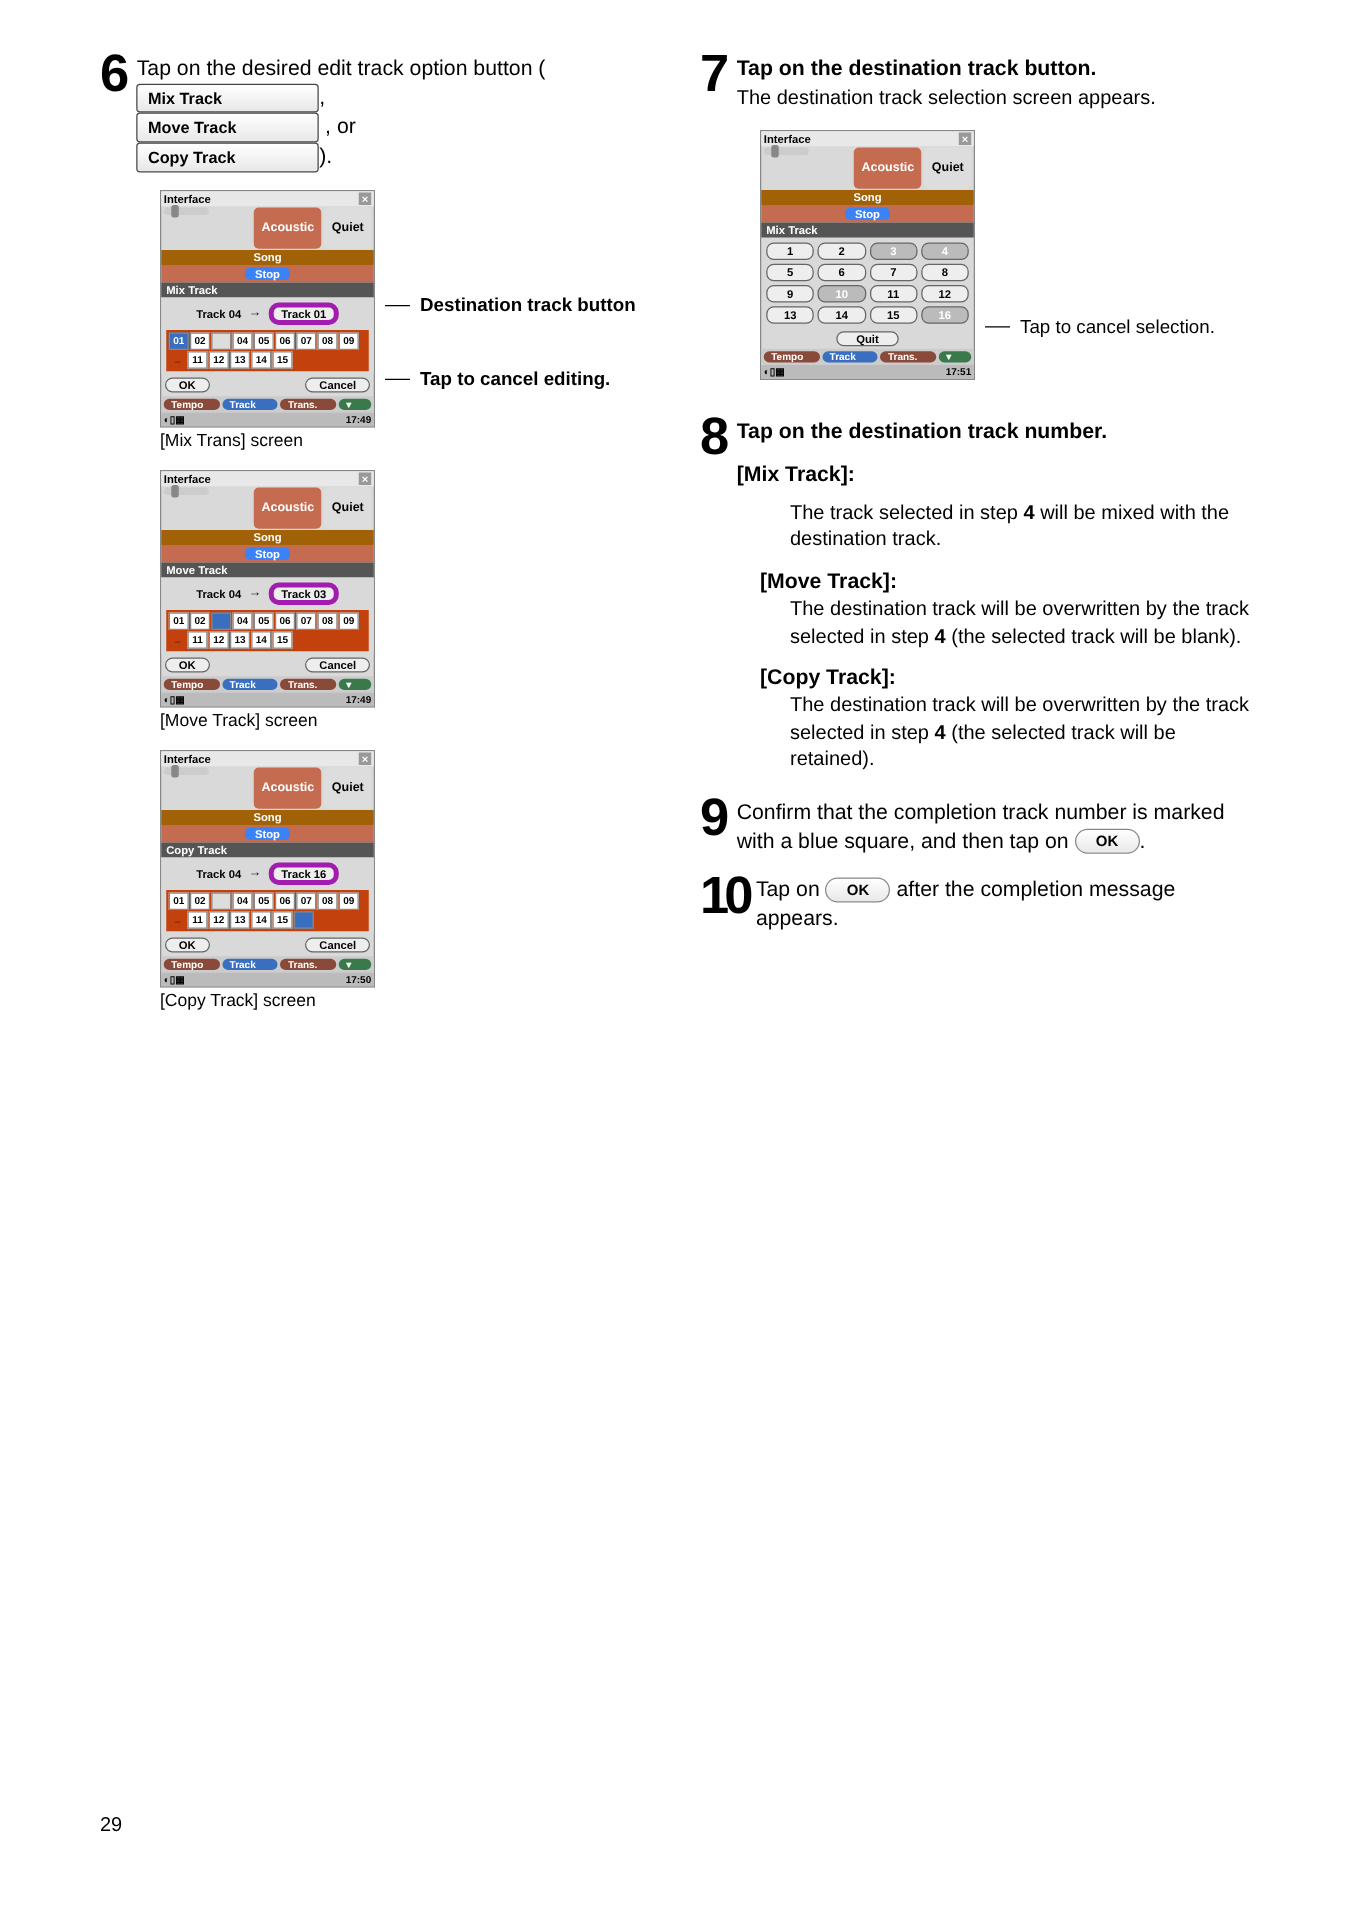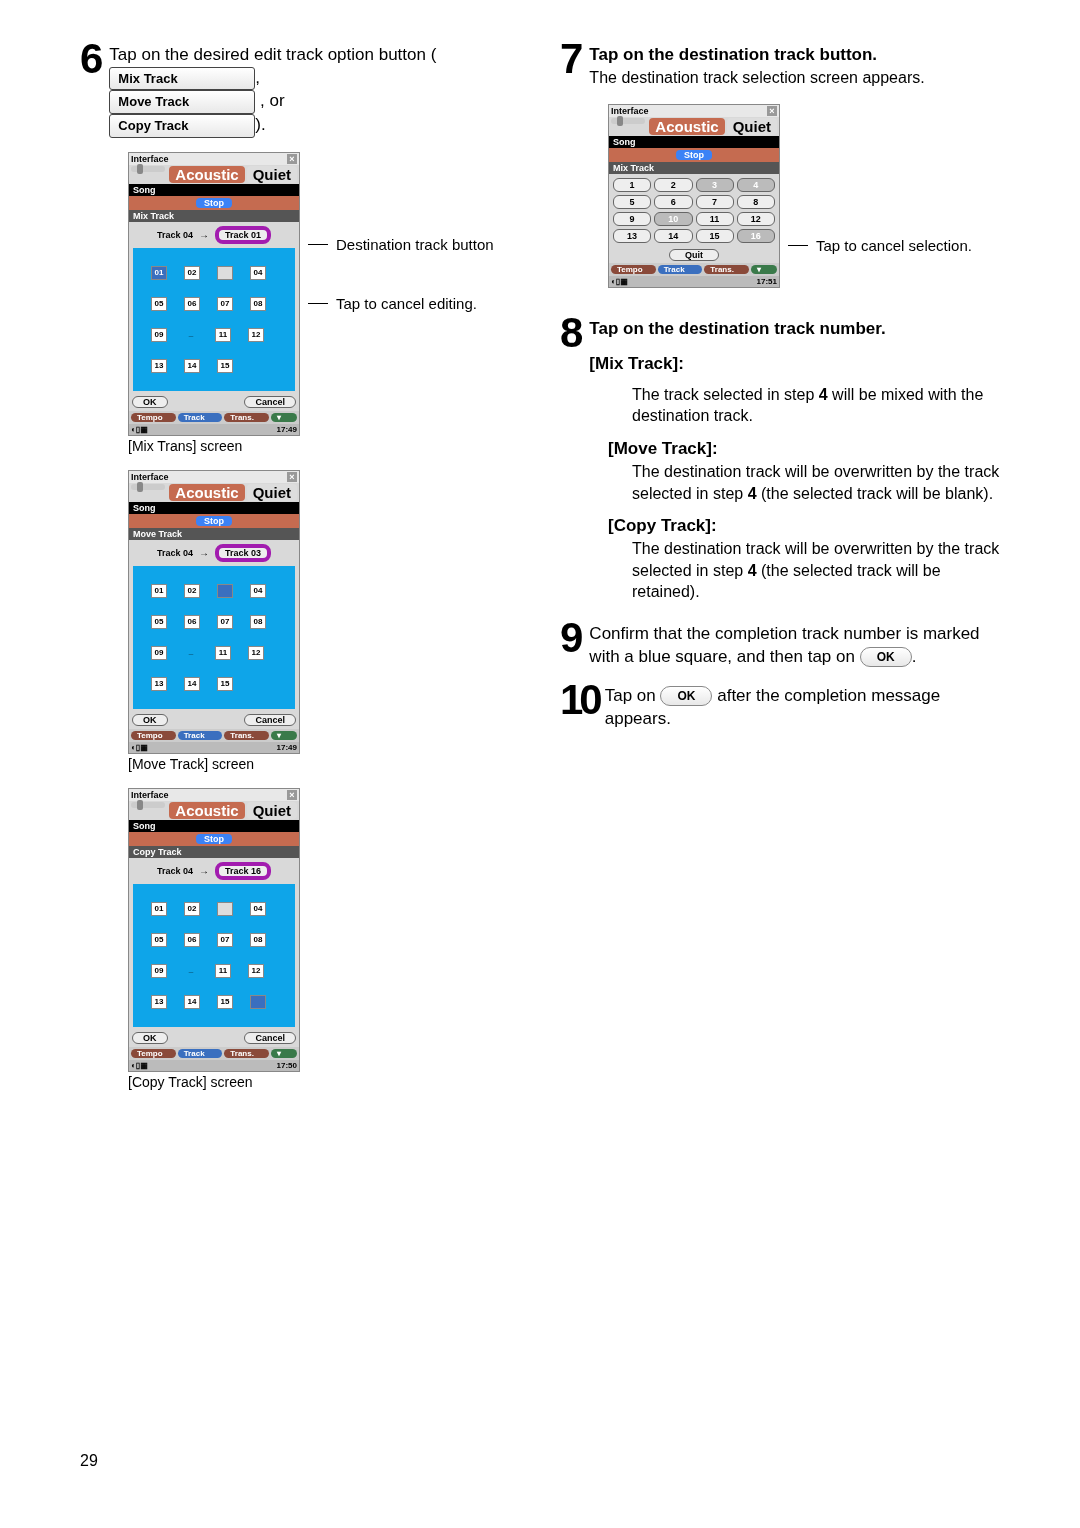--- a/index.html
+++ b/index.html
@@ -99,31 +99,31 @@
     padding:1px 2px;
     font-size:9px;
   }
   .mini-close {
     background:#999;color:#fff;width:10px;height:10px;text-align:center;line-height:10px;font-size:9px;
   }
   .mini-tabs {
     display:flex;justify-content:flex-end;gap:2px;padding:1px 2px;
   }
   .mini-tab {
-    background:#c56b50;color:#fff;border-radius:4px;padding:0 6px;font-size:15px;
+    background:#c56b50;color:#fff;border-radius:4px;padding:11px 6px;font-size:10px;
   }
   .mini-tab.light{background:#ddd;color:#000;}
-  .mini-songrow{background:#000000;color:#fff;padding:1px 4px;font-size:9px;}
+  .mini-songrow{background:#a16207;color:#fff;padding:1px 4px;font-size:9px;text-align:center;}
   .mini-stop{background:#3b82f6;color:#fff;display:inline-block;border-radius:4px;padding:0 8px;font-size:9px;margin:2px auto;}
   .mini-section{background:#555;color:#fff;padding:1px 4px;font-size:9px;}
   .mini-body{background:#d9d9d9;padding:4px 4px 2px 4px;}
   .mini-trackline{display:flex;align-items:center;gap:6px;justify-content:center;font-size:9px;}
   .mini-pill{border:4px solid #a21caf;border-radius:8px;background:#eee;padding:0 6px;font-size:9px;}
   .mini-arrow{font-size:10px;}
-  .mini-numgrid{display:flex;flex-wrap:wrap;gap:17px;background:#0ea5e9;padding:18px;margin-top:4px;font-size:8px;}
+  .mini-numgrid{display:flex;flex-wrap:wrap;gap:1px;background:#c2410c;padding:2px;margin-top:4px;font-size:8px;}
   .mini-cell{border:1px solid #888;width:14px;height:12px;text-align:center;line-height:12px;background:#fff;}
   .mini-cell.sel{background:#3a6fbf;color:#fff;}
   .mini-btnrow{display:flex;justify-content:space-between;padding:3px;}
   .mini-okbtn{border:1px solid #666;border-radius:8px;background:#eee;padding:0 10px;font-size:9px;}
   .mini-botrow{display:flex;gap:2px;padding:2px;background:#ccc;}
   .mini-bot{background:#8a4a3a;color:#fff;border-radius:6px;padding:0 6px;font-size:8px;flex:1;text-align:left;}
   .mini-bot.active{background:#3a6fbf;}
   .mini-status{background:#bbb;font-size:8px;display:flex;justify-content:space-between;padding:1px 2px;}
   .caption{font-size:14px;margin-left:48px;margin-bottom:16px;}
   .annot-row{display:flex;align-items:center;gap:8px;}
@@ -205,21 +205,21 @@
             <span class="mini-bot">Tempo</span>
             <span class="mini-bot active">Track</span>
             <span class="mini-bot">Trans.</span>
             <span class="mini-bot" style="flex:0 0 14px;background:#3a7a4a;">▾</span>
           </div>
           <div class="mini-status">
               <span>◐▯▦</span>
               <span>17:49</span>
             </div>
         </div>
-        <div style="padding-top:90px;">
+        <div style="padding-top:90px;font-weight:bold;">
           <div class="annot-row">
               <span class="annot-line"></span>
               <span class="annot-text">Destination track button</span>
             </div>
           <div class="annot-row" style="margin-top:42px;">
               <span class="annot-line"></span>
               <span class="annot-text">Tap to cancel editing.</span>
             </div>
         </div>
       </div>

